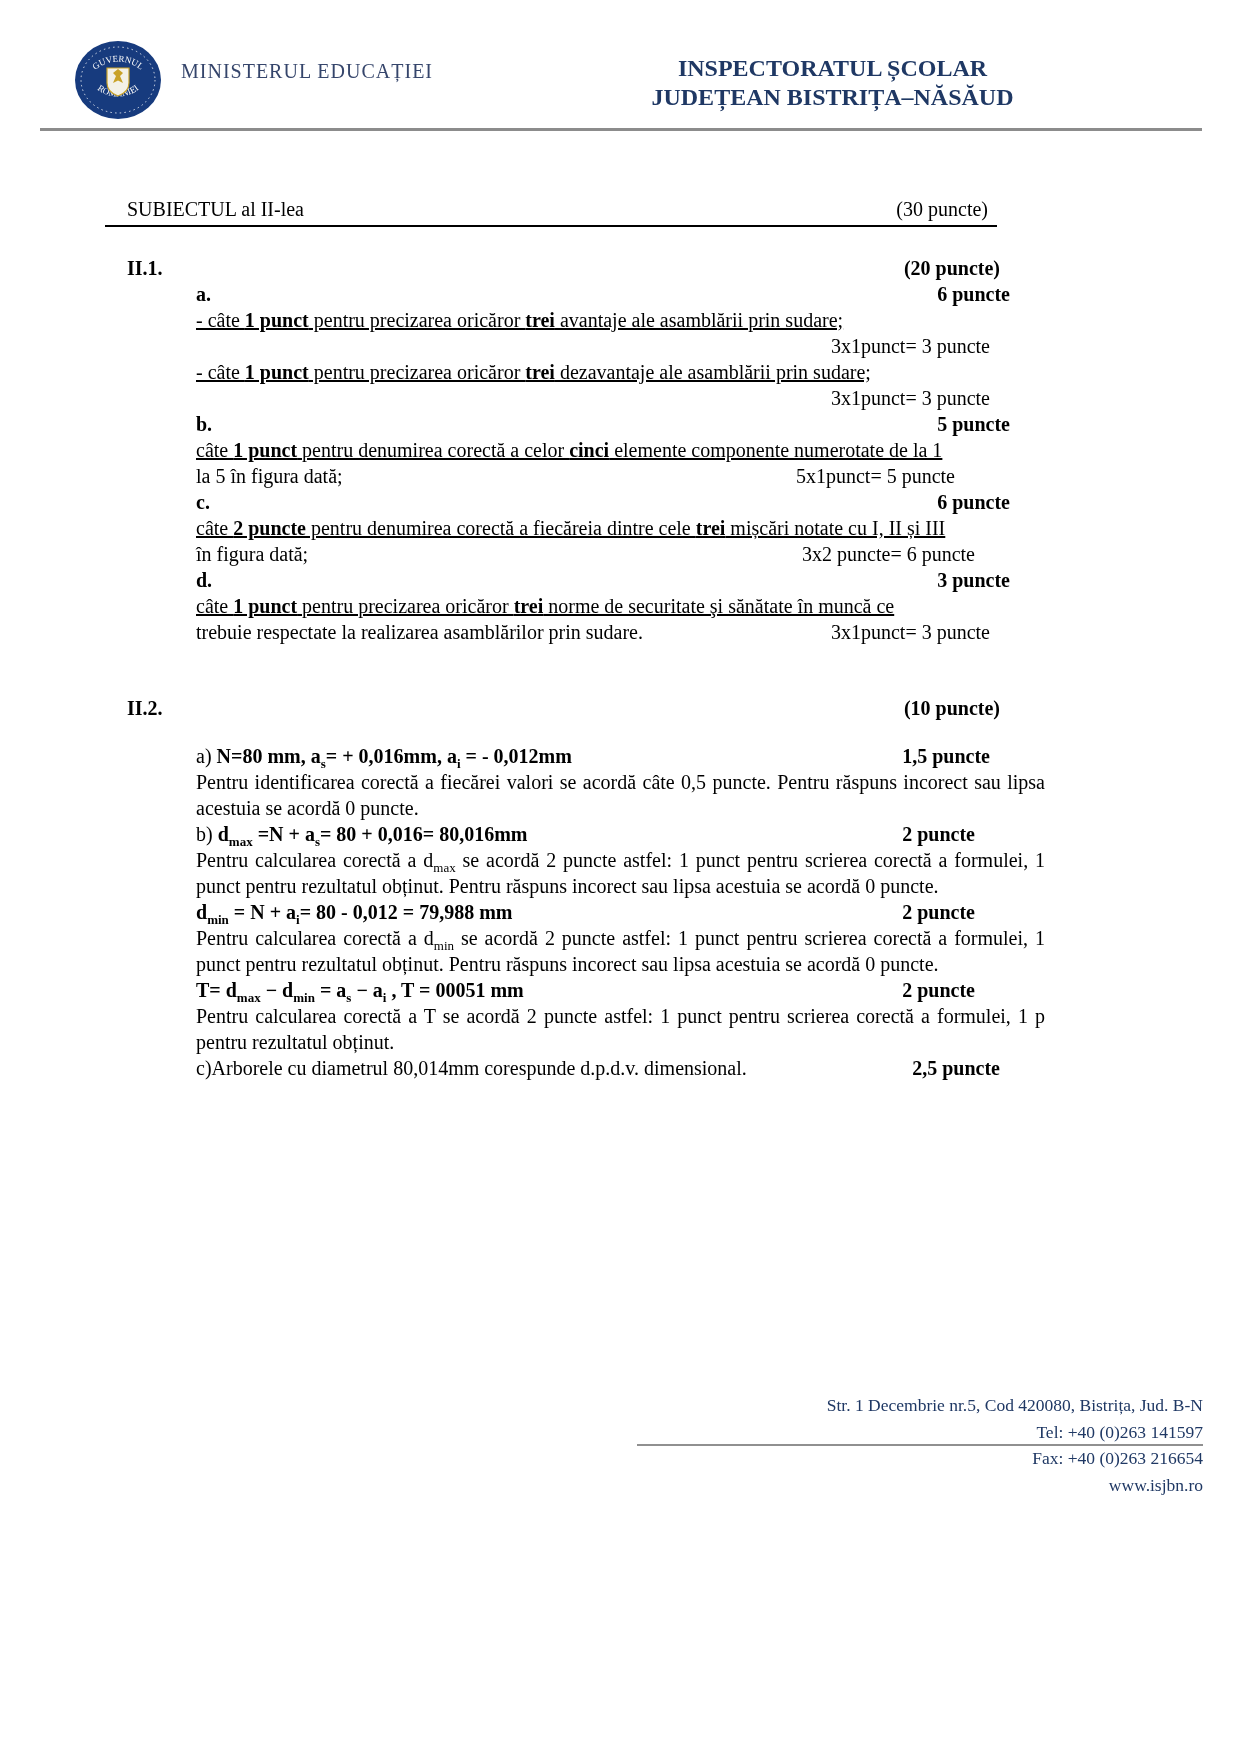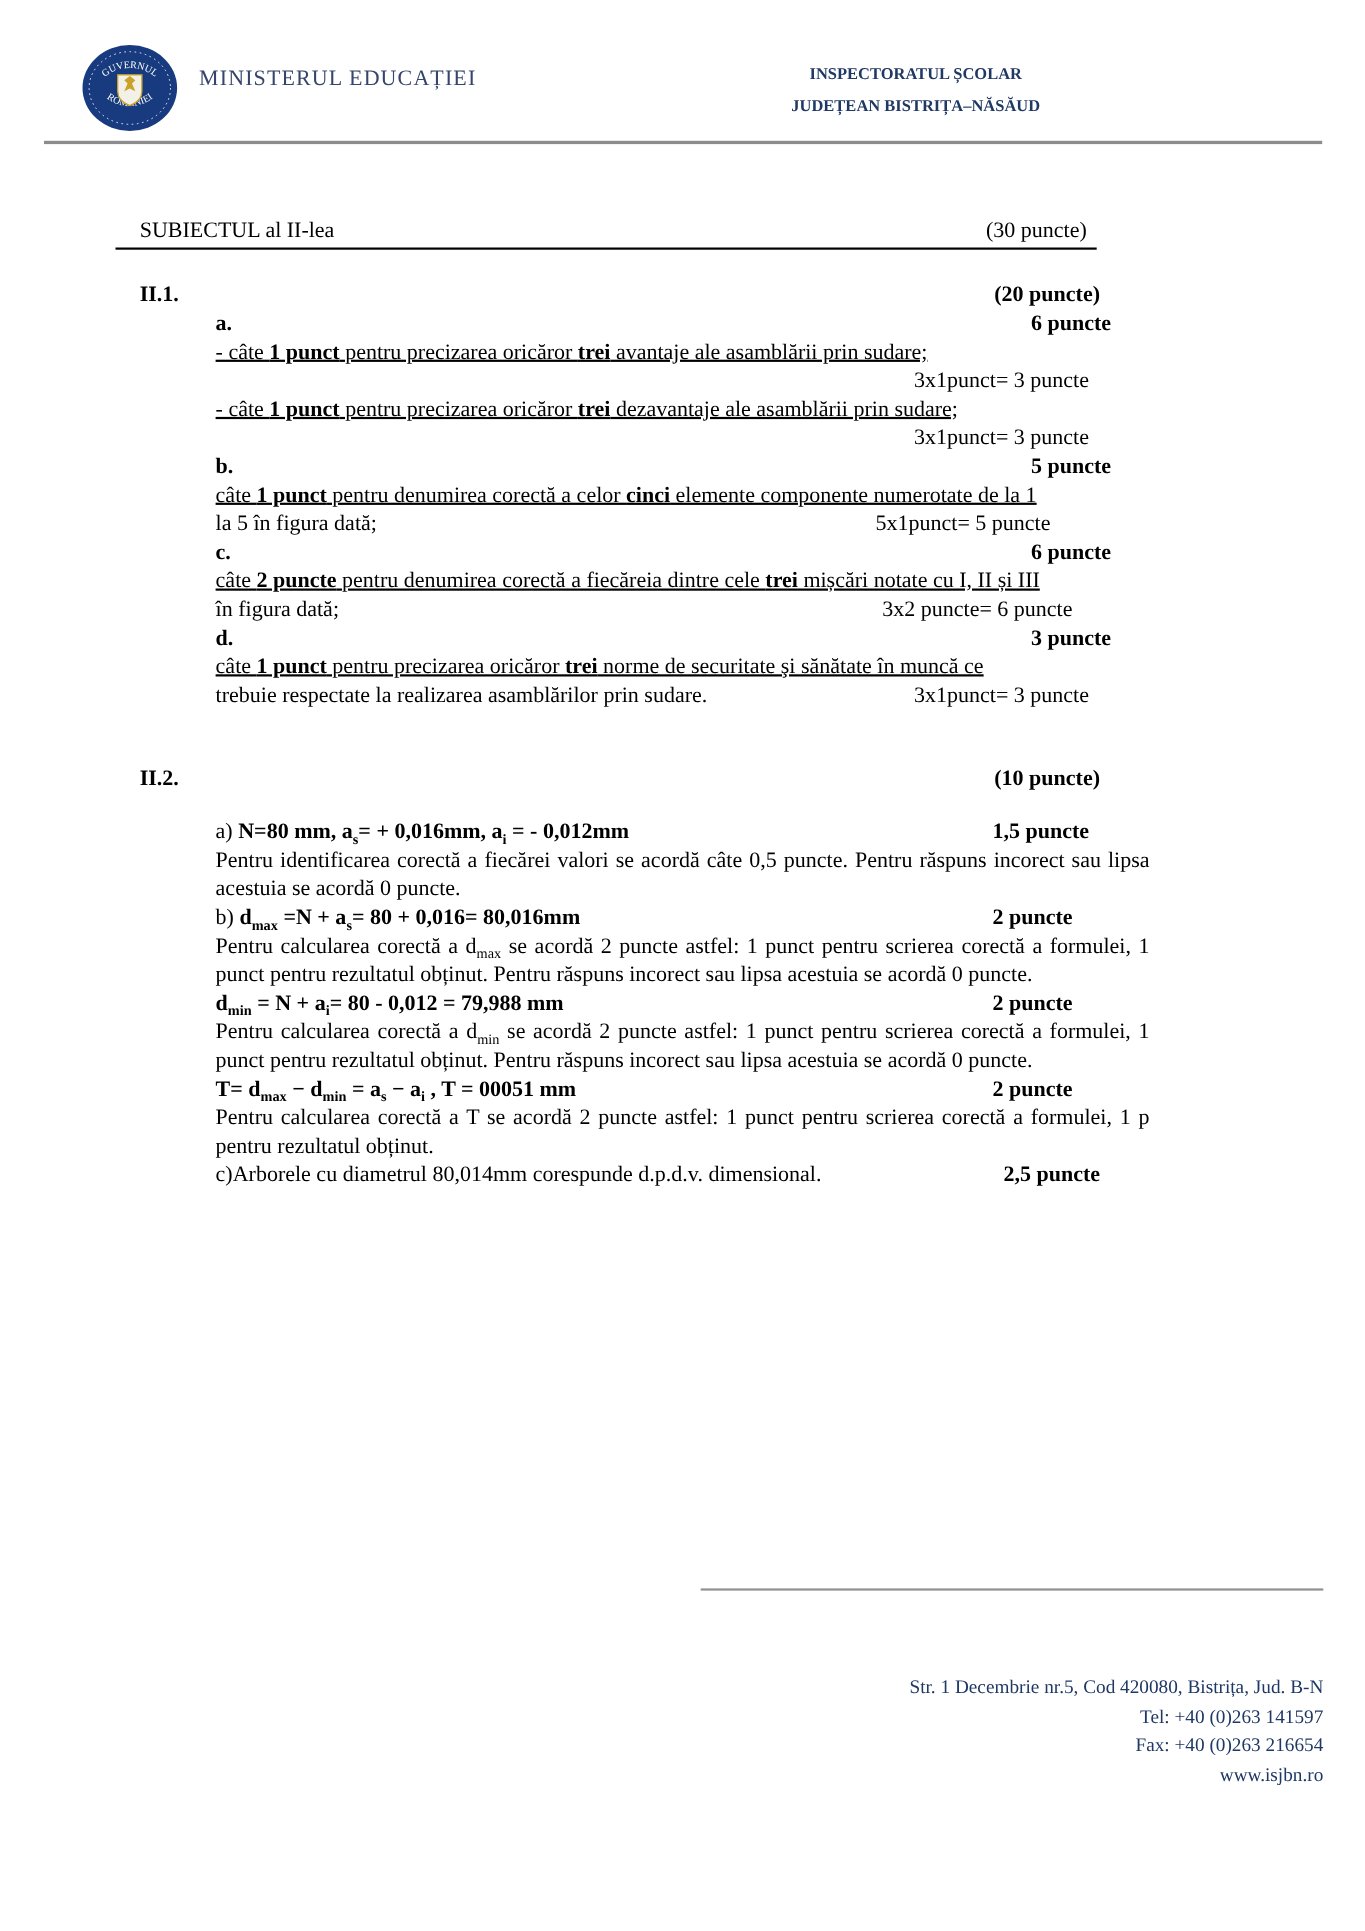--- a/index.html
+++ b/index.html
@@ -8,21 +8,21 @@
     font-family:"Liberation Serif", serif; color:#000; overflow:hidden;
   }
   
   .logo { position:absolute; left:74px; top:40px; width:88px; height:80px; }
   .ministry {
     position:absolute; left:181px; top:60px;
     font-size:20px; letter-spacing:1px; color:#35456b;
   }
   .insp {
     position:absolute; left:610px; top:54px; width:445px;
-    text-align:center; font-size:15px; font-weight:bold; color:#1f3864; line-height:29px;
+    text-align:center; font-size:24px; font-weight:bold; color:#1f3864; line-height:29px;
   }
   .hdr-rule { position:absolute; left:40px; top:128px; width:1162px; height:3px; background:#8c8c8c; }
   
   .doc {
     position:absolute; left:127px; top:196px; width:918px;
     font-size:20px; line-height:26px;
   }
   .b { font-weight:bold; }
   sub { font-size:13px; line-height:0; }
   .row { display:flex; justify-content:space-between; white-space:nowrap; }
@@ -40,21 +40,21 @@
   .nowrap { white-space:nowrap;text-decoration:underline; }
   .pr9 { padding-right:9px; }
   .pr35 { padding-right:35px; }
   .pr45 { padding-right:45px; }
   .pr55 { padding-right:55px; }
   .pr70 { padding-right:70px;margin-left:24px; }
   .pr90 { padding-right:90px; }
   
   .ftr-rule { position:absolute; left:637px; top:1444px; width:566px; height:2px; background:#909090; }
   .ftr {
-    position:absolute; right:38px; top:1520px; width:620px; text-align:right;
+    position:absolute; right:38px; top:1392px; width:620px; text-align:right;
     font-size:17.5px; line-height:26.5px; color:#1f3864;
   }
 </style>
 </head>
 <body>
 
 <div class="page">
 
   <div class="logo">
     <svg viewBox="0 0 88 80" width="88" height="80">

